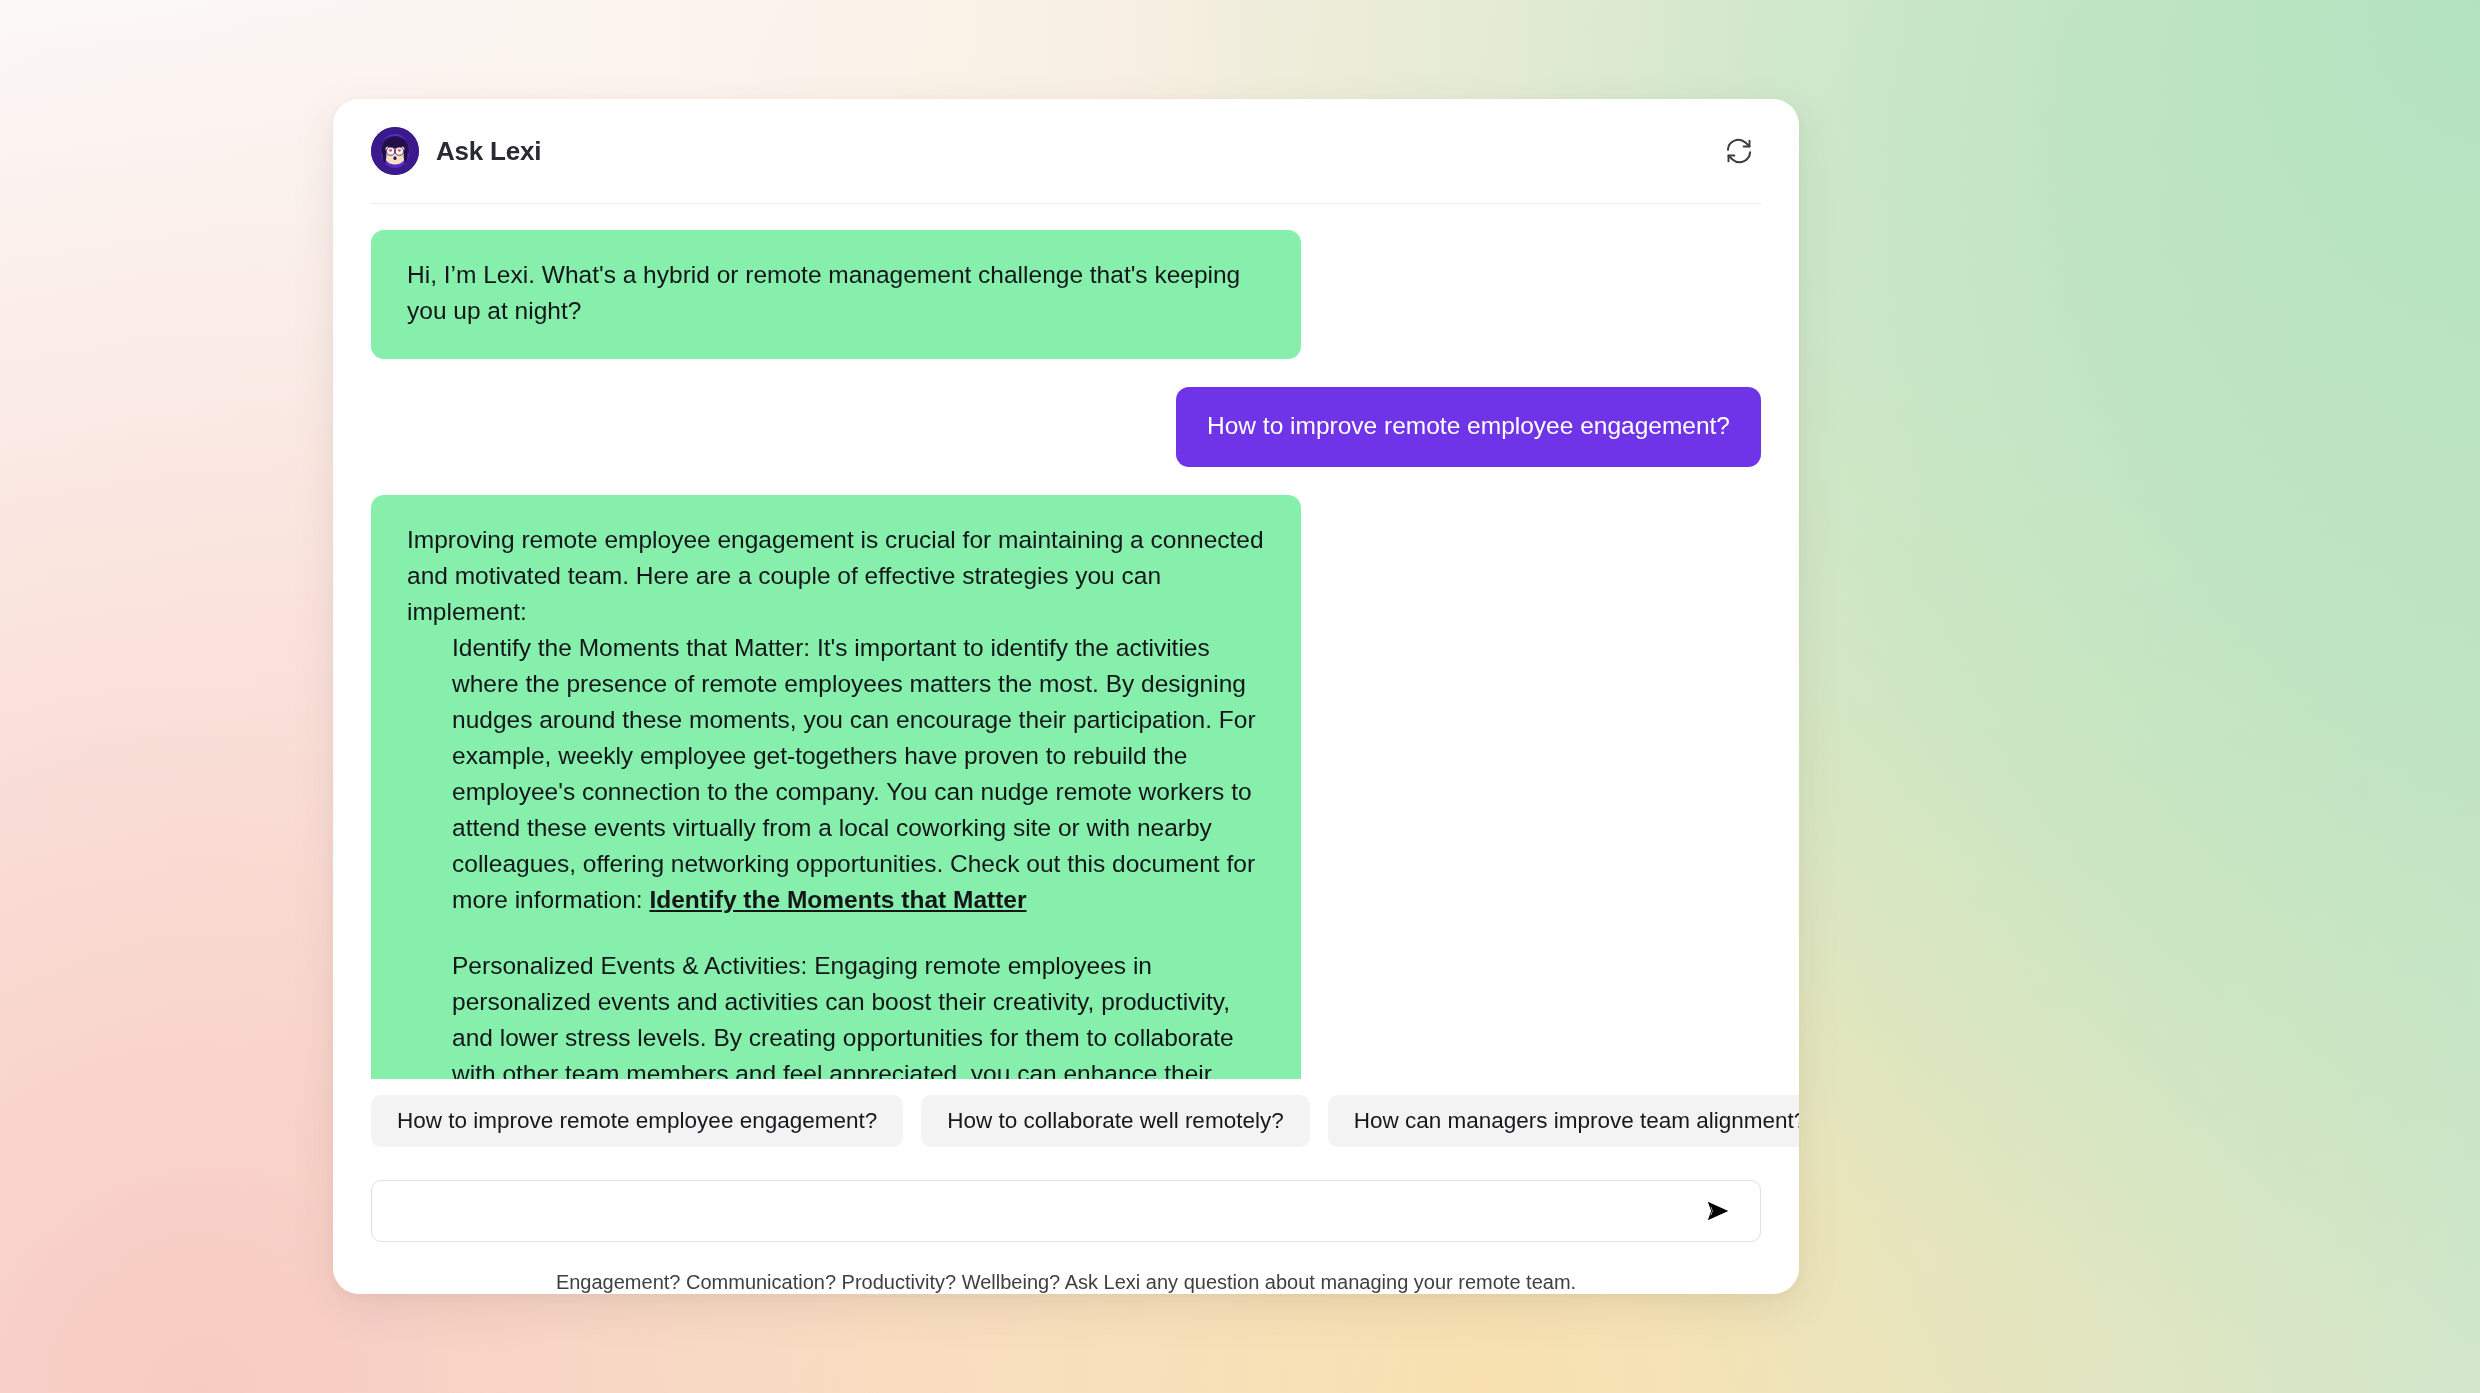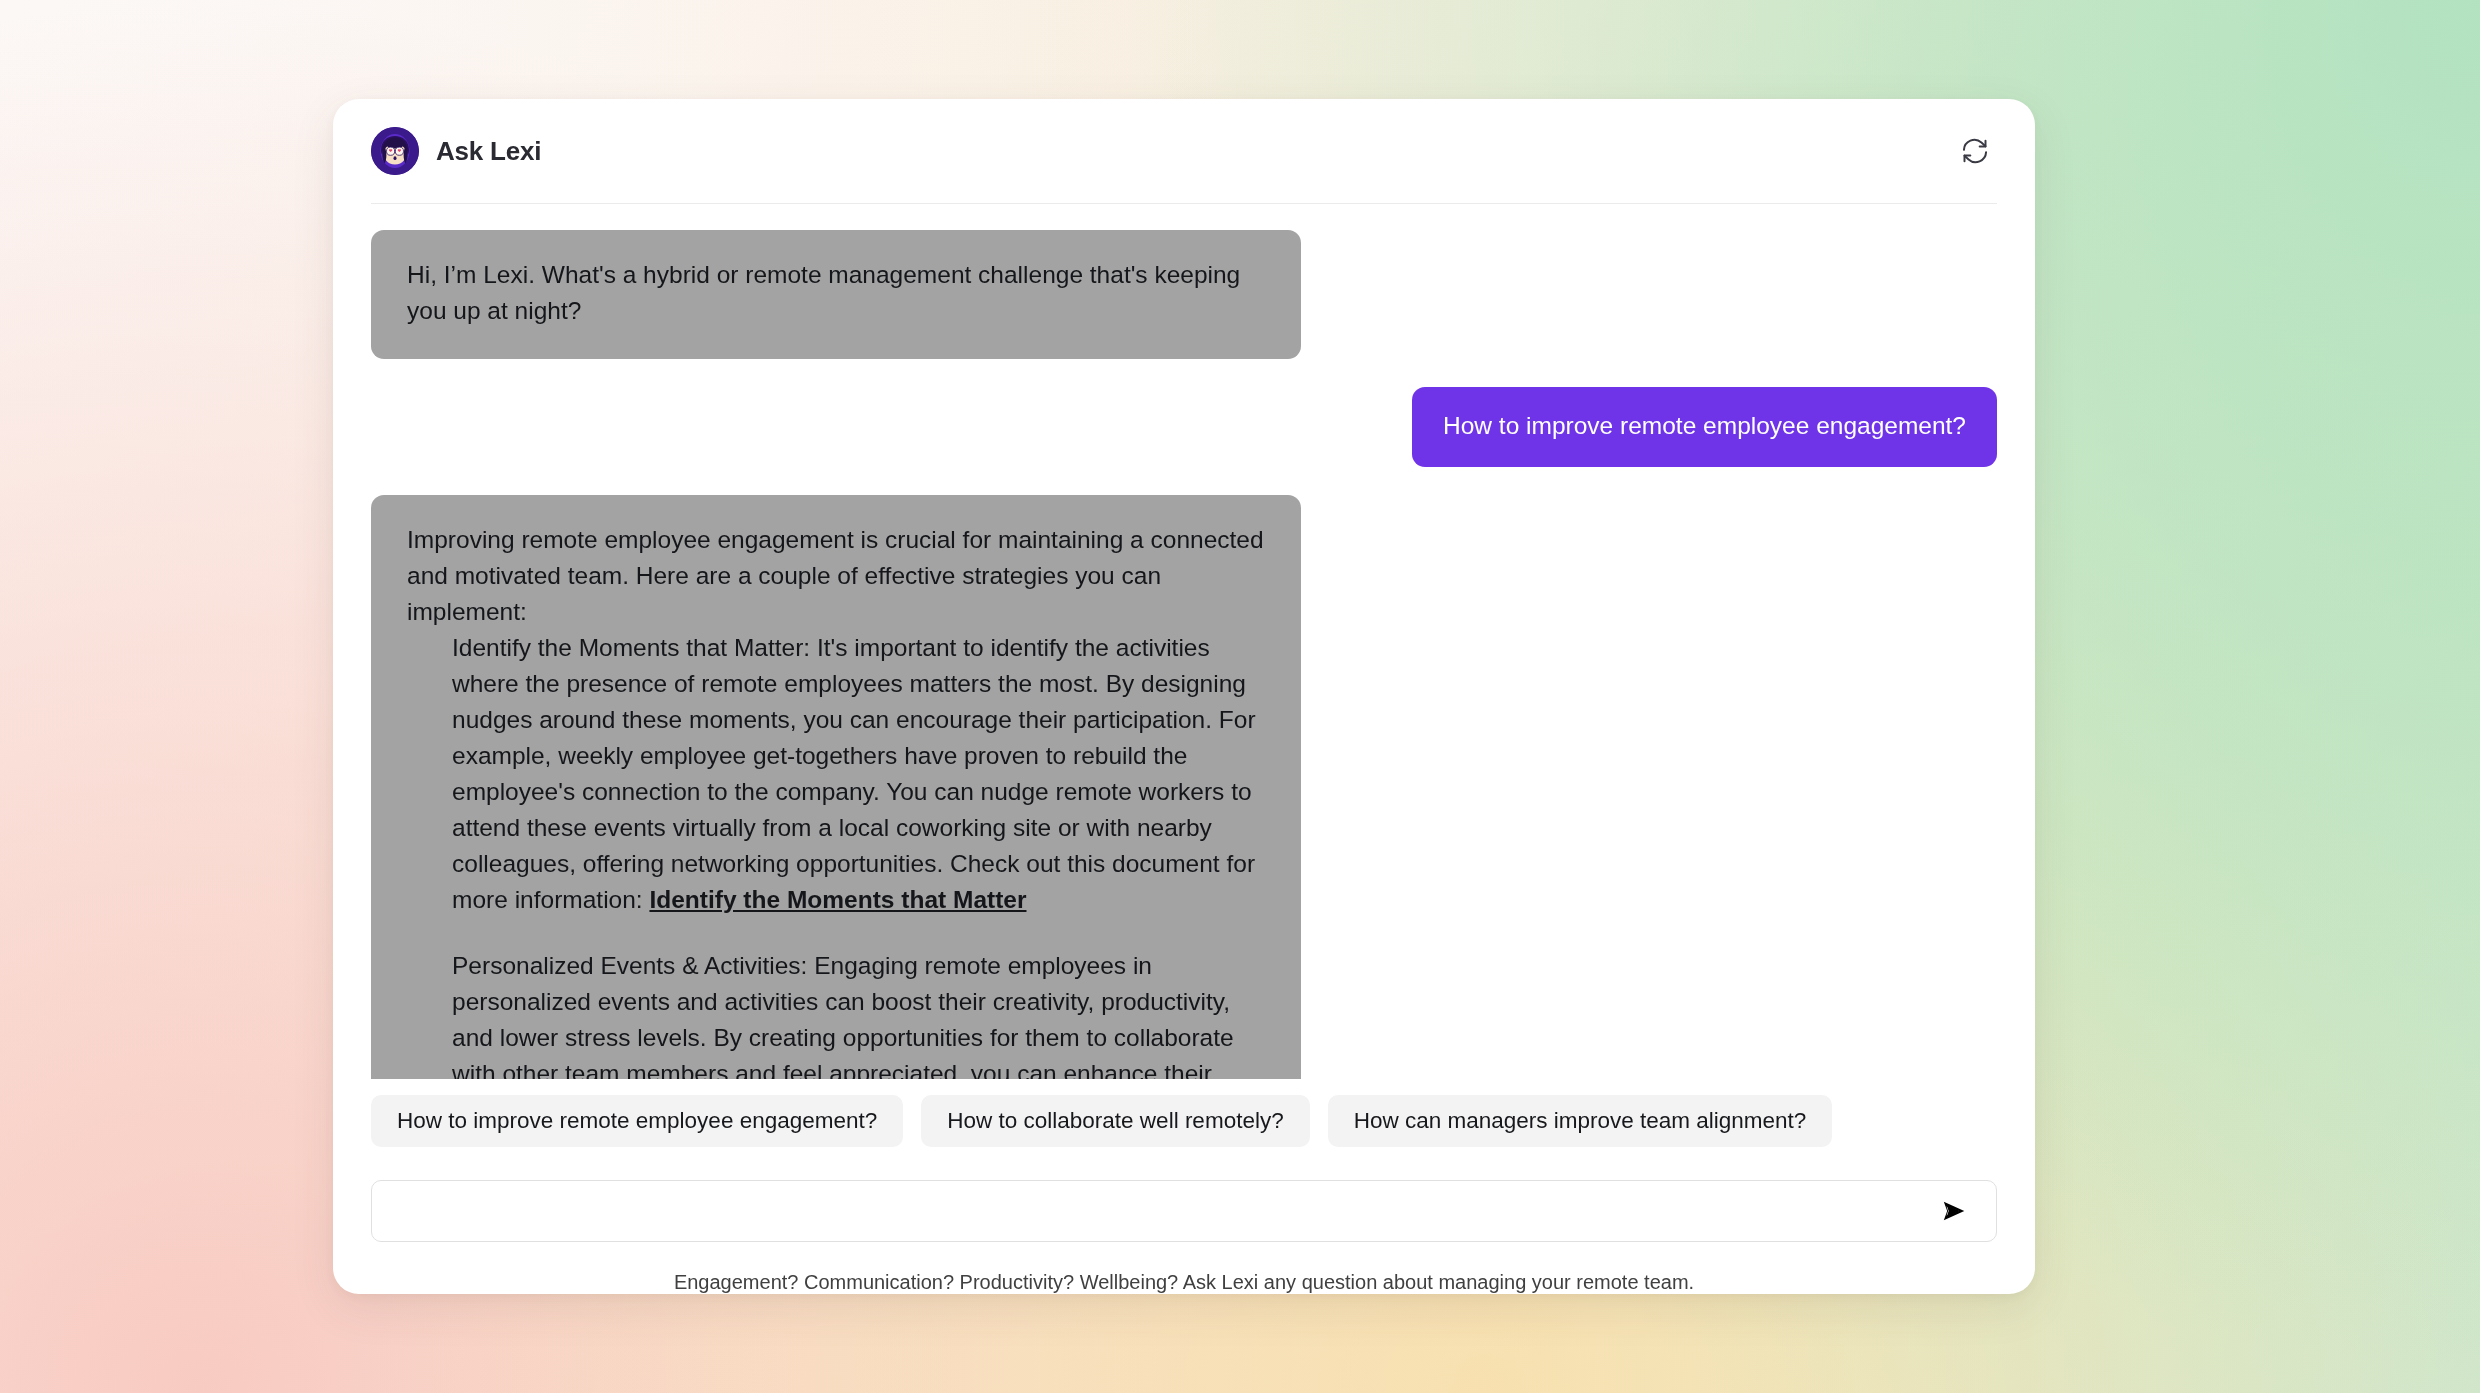--- a/index.html
+++ b/index.html
@@ -25,21 +25,21 @@
       radial-gradient(circle at 8% 100%,   rgba(248,201,192,0.95) 0%,  rgba(248,201,192,0.0) 52%),
       radial-gradient(circle at 0% 0%,     rgba(252,248,246,1.0) 0%,   rgba(252,248,246,0.0) 45%),
       linear-gradient(115deg, #fbf6f2 0%, #faefe3 28%, #f5eedb 52%, #e7eecf 74%, #cfe7d2 100%);
   }
 
   
   .card {
     position: absolute;
     left: 333px;
     top: 99px;
-    width: 1702px;
+    width: 1466px;
     height: 1195px;
     background: #ffffff;
     border-radius: 26px;
     box-shadow: 0 14px 44px rgba(90,70,60,0.10), 0 3px 10px rgba(90,70,60,0.05);
     overflow: hidden;
     display: flex;
     flex-direction: column;
   }
 
   
@@ -98,21 +98,21 @@
 
   .bubble {
     max-width: 930px;
     border-radius: 13px;
     padding: 27px 36px 30px 36px;
     font-size: 24.5px;
     line-height: 1.47;
     box-sizing: border-box;
   }
   .bubble.bot {
-    background: #a3a3a3;
+    background: #86efac;
     color: #14161a;
   }
   .bubble.user {
     background: #7034e8;
     color: #ffffff;
     padding: 21px 31px 23px 31px;
     font-size: 24.5px;
     border-radius: 13px;
     max-width: 1000px;
   }

